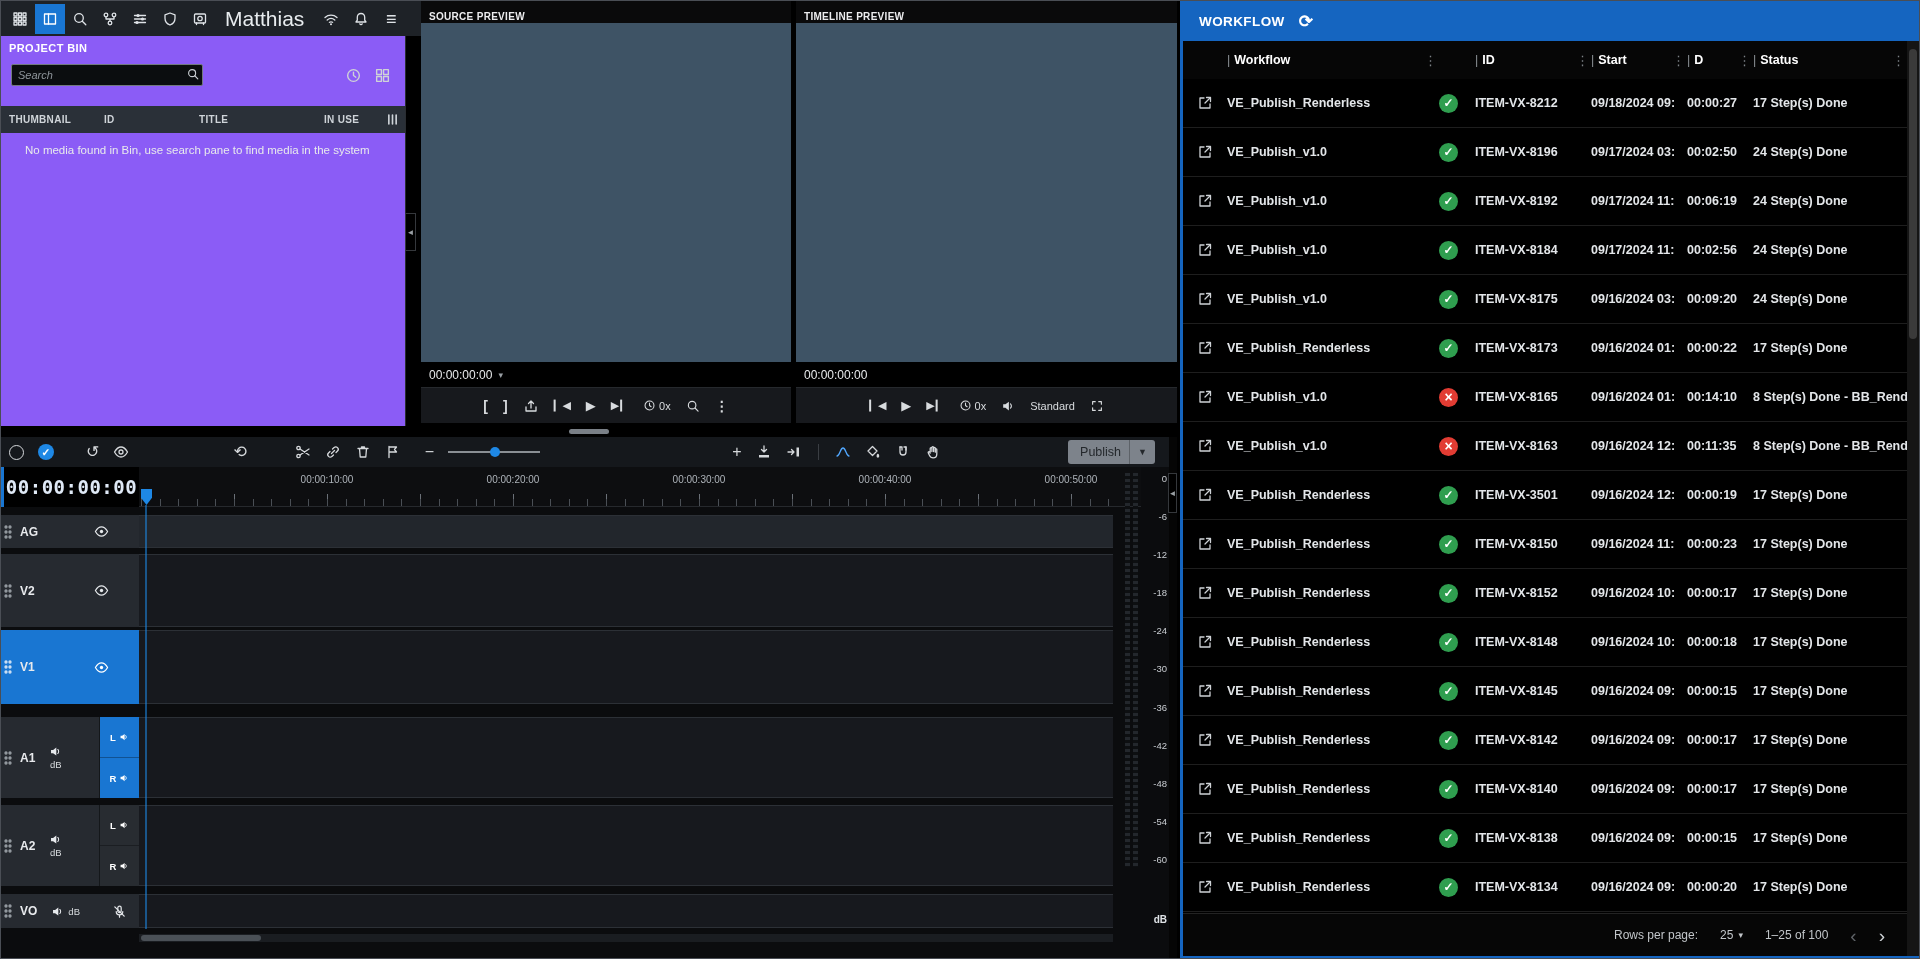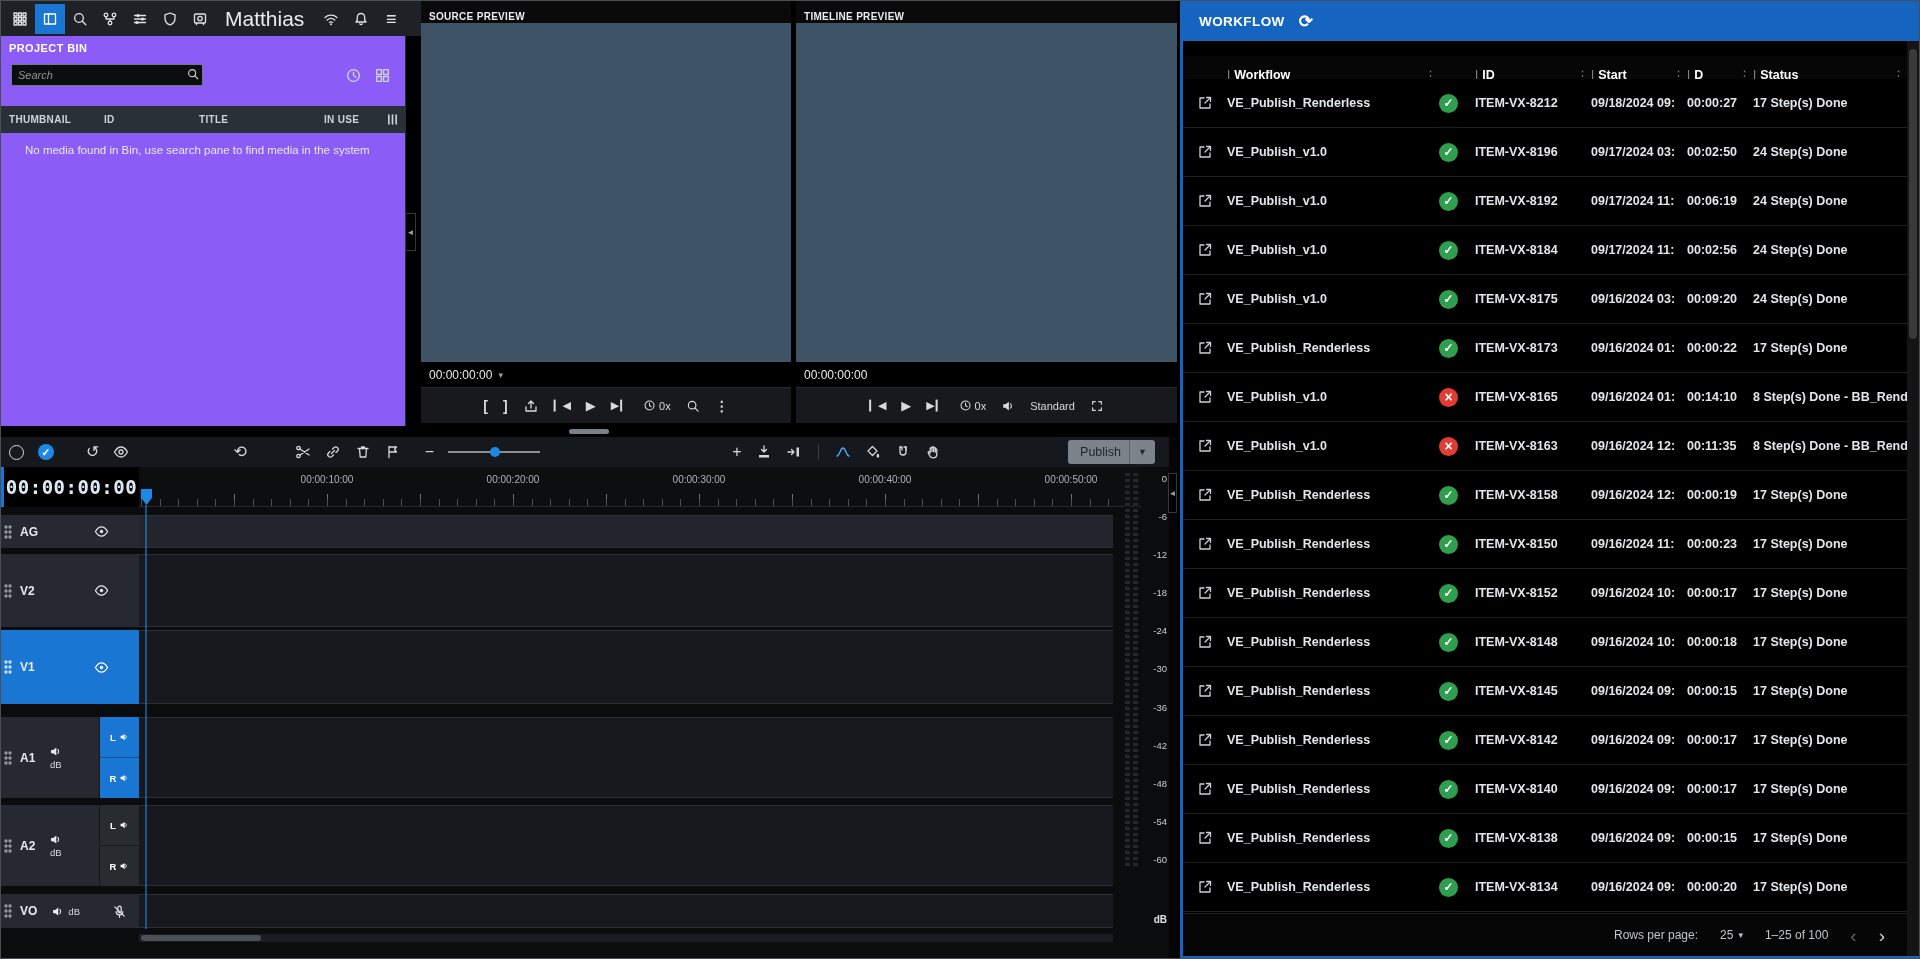--- a/index.html
+++ b/index.html
@@ -48,21 +48,21 @@
   .speed{display:flex;align-items:center;gap:3px;font-size:11px;}
   .quality{font-size:11px;color:#d8dbde;}
   .kebab{font-size:14px;font-weight:bold;}
 
   
   .wf{position:absolute;left:1179px;top:0;width:739px;height:957px;background:#000;border-left:3px solid #1565c0;border-bottom:2px solid #1565c0;box-sizing:border-box;}
   .wf-header{position:absolute;left:0;right:0;top:0;height:40px;background:#1565c0;display:flex;align-items:center;padding:0 16px;color:#fff;}
   .wf-title{font-size:13.5px;font-weight:bold;letter-spacing:.4px;}
   .wf-refresh{margin-left:14px;font-size:17px;font-weight:bold;line-height:1;}
   .wf-grid{display:grid;grid-template-columns:44px 212px 36px 116px 96px 66px 1fr;align-items:center;font-weight:bold;}
-  .wf-thead{position:absolute;left:0;right:12px;top:40px;height:38px;background:#060606;border-bottom:1px solid #232323;color:#fff;font-size:12.5px;font-weight:bold;margin-top:15px;}
+  .wf-thead{position:absolute;left:0;right:12px;top:40px;height:38px;background:#060606;border-bottom:1px solid #232323;color:#fff;font-size:12.5px;font-weight:bold;}
   .wf-hcell{display:flex;align-items:center;justify-content:space-between;padding-right:2px;overflow:hidden;white-space:nowrap;}
   .wf-hcell .pipe{color:#8a8f94;font-weight:normal;margin-right:4px;}
   .wf-hcell .dots{color:#7c8186;font-weight:normal;font-size:13px;}
   .wf-body{position:absolute;left:0;right:12px;top:78px;bottom:42px;background:#000;overflow:hidden;}
   .wf-row{height:48px;border-bottom:1px solid #1e1e1e;font-size:12.5px;color:#e3e6e9;background:#000;}
   .wf-cell{white-space:nowrap;overflow:hidden;}
   .wf-link{padding-left:14px;color:#ced2d6;}
   .status-dot{width:19px;height:19px;border-radius:50%;display:flex;align-items:center;justify-content:center;color:#fff;font-size:12px;font-weight:bold;}
   .status-dot[data-status="success"]{background:#2f9e4f;}
   .status-dot[data-status="success"]::before{content:"\2713";}
@@ -509,21 +509,21 @@
       <svg class="ic" viewBox="0 0 16 16">
               <path d="M7 3H3v10h10V9"></path>
               <path d="M9.5 2.5h4v4"></path>
               <path d="M13 3L8 8"></path>
             </svg>
     </span>
     <span class="wf-cell">VE_Publish_Renderless</span>
     <span class="wf-cell">
             <span class="status-dot" data-status="success"></span>
           </span>
-    <span class="wf-cell">ITEM-VX-8158</span>
+    <span class="wf-cell">ITEM-VX-3501</span>
     <span class="wf-cell">09/16/2024 12:</span>
     <span class="wf-cell">00:00:19</span>
     <span class="wf-cell">17 Step(s) Done</span>
   </div>
         <div class="wf-row wf-grid">
     <span class="wf-cell wf-link">
       <svg class="ic" viewBox="0 0 16 16">
               <path d="M7 3H3v10h10V9"></path>
               <path d="M9.5 2.5h4v4"></path>
               <path d="M13 3L8 8"></path>

